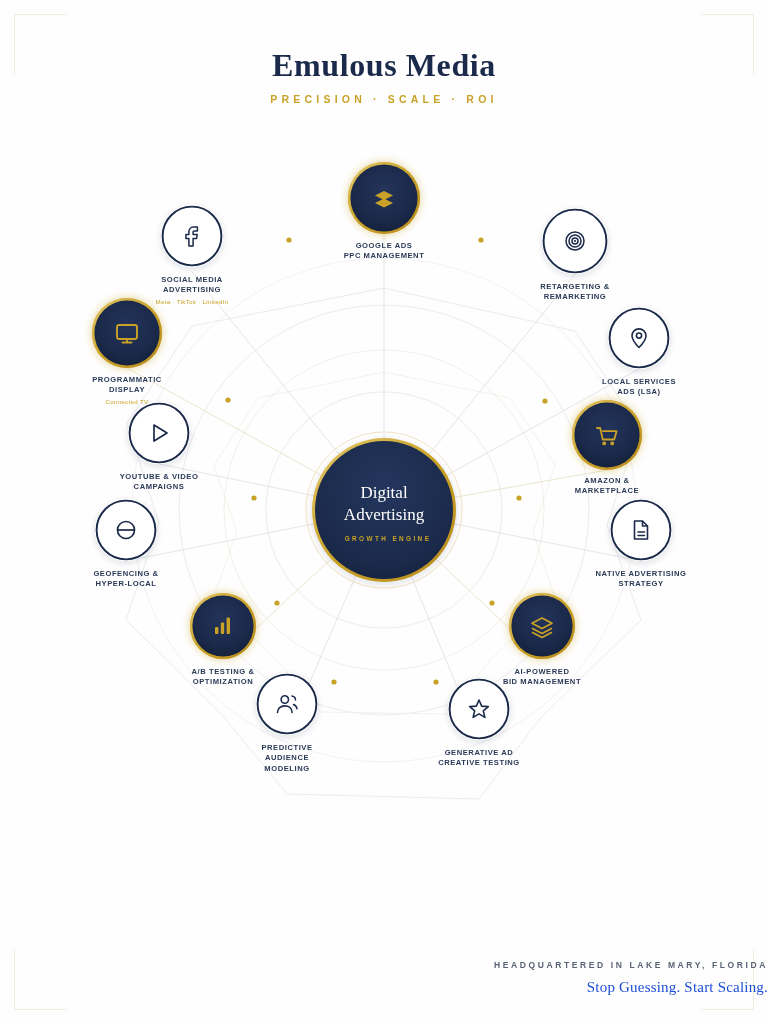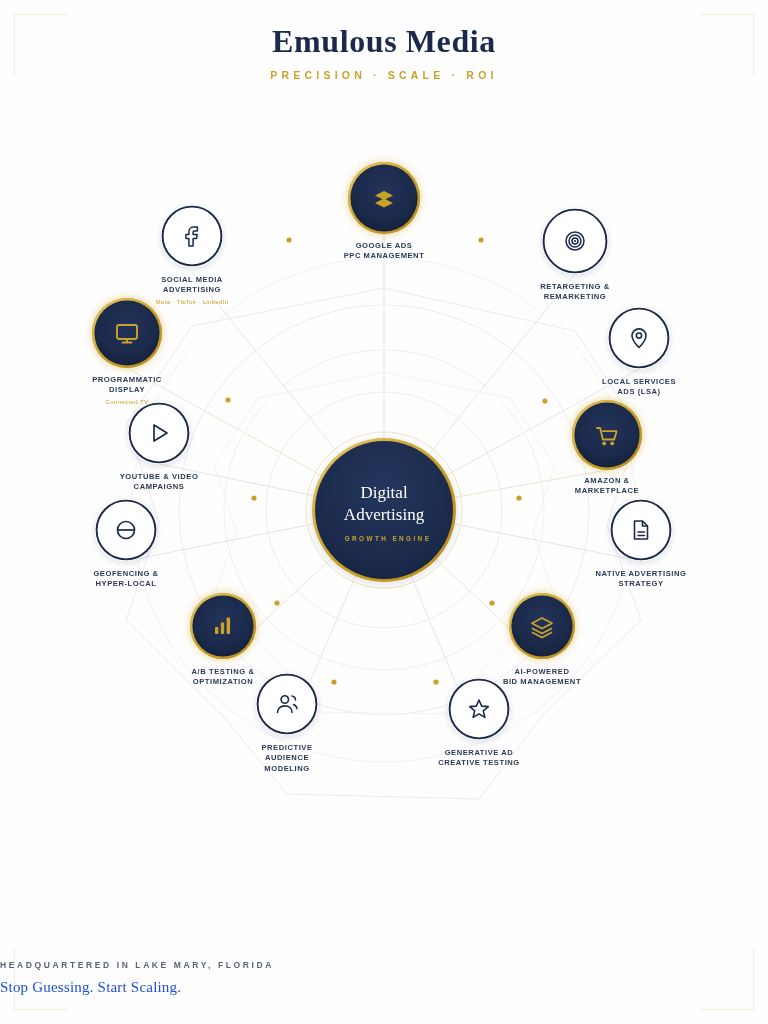--- a/index.html
+++ b/index.html
@@ -25,39 +25,39 @@
   .frame-notch {
     position:absolute;
     background:#fefefe;
   }
   .notch-top { left:52px; right:52px; top:-3px; height:6px; }
   .notch-bottom { left:52px; right:52px; bottom:-3px; height:6px; }
   .notch-left { top:60px; bottom:60px; left:-3px; width:6px; }
   .notch-right { top:60px; bottom:60px; right:-3px; width:6px; }
 
   
-  .header { position:absolute; left:0; right:0; top:24px; text-align:center; }
+  .header { position:absolute; left:0; right:0; top:48px; text-align:center; }
   .brand-title {
     font-family:"Liberation Serif", serif;
     font-weight:700;
     font-size:32px;
     color:#1b2a4a;
     letter-spacing:0.6px;
     line-height:1.1;
   }
   .brand-tagline {
     margin-top:10px;
     font-size:10.5px;
     font-weight:700;
     color:#c9a227;
     letter-spacing:4.2px;
   }
 
   
-  .footer { position:absolute; left:0; right:0; bottom:28px; text-align:left; }
+  .footer { position:absolute; left:0; right:0; bottom:28px; text-align:right; }
   .footer-hq {
     font-size:8.5px;
     font-weight:700;
     color:#5a6375;
     letter-spacing:2.6px;
   }
   .footer-slogan {
     margin-top:9px;
     font-family:"Liberation Serif", serif;
     font-size:15px;

